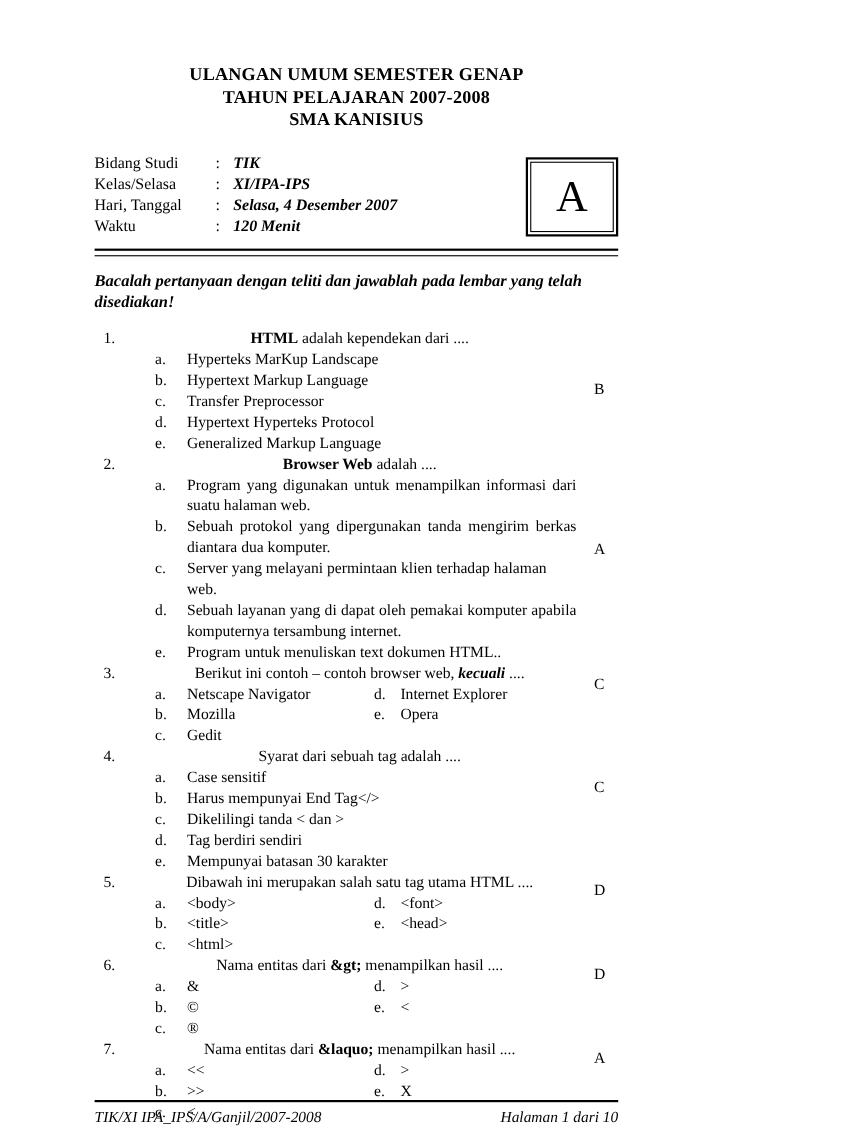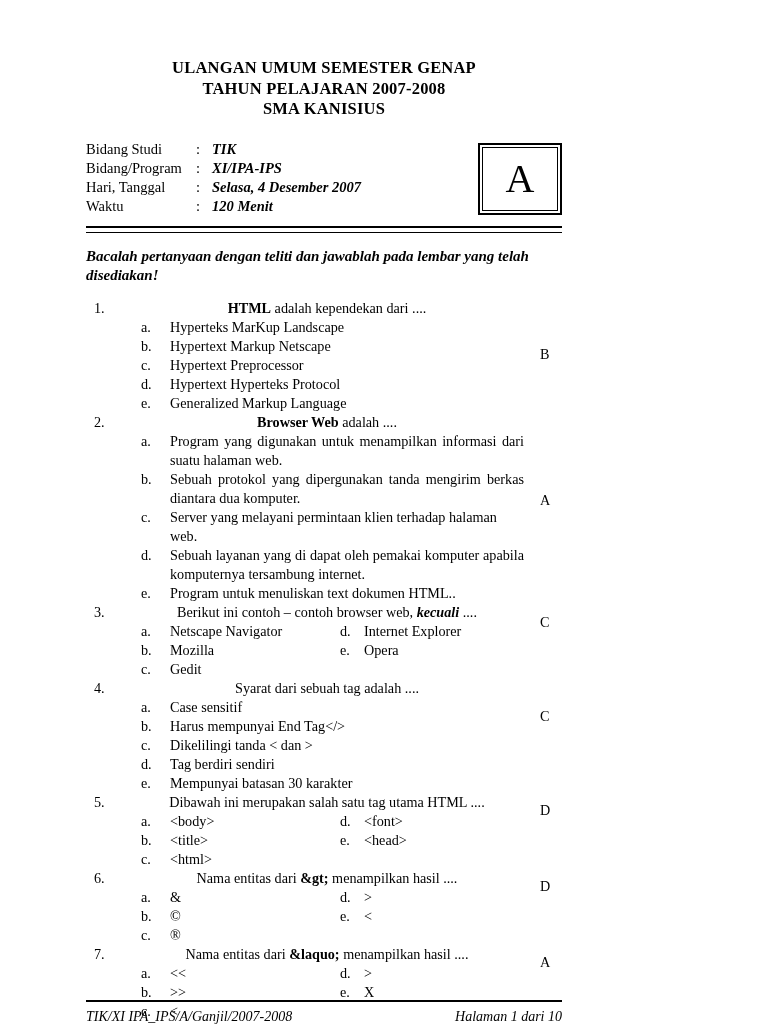--- a/index.html
+++ b/index.html
@@ -223,21 +223,21 @@
 
   <div class="ident-wrap">
     <table class="ident-table">
       <tbody>
           <tr>
         <td class="lbl">Bidang Studi</td>
         <td class="colon">:</td>
         <td class="val">TIK</td>
       </tr>
       <tr>
-        <td class="lbl">Bidang/Program</td>
+        <td class="lbl">Kelas/Selasa</td>
         <td class="colon">:</td>
         <td class="val">XI/IPA-IPS</td>
       </tr>
       <tr>
         <td class="lbl">Hari, Tanggal</td>
         <td class="colon">:</td>
         <td class="val">Selasa, 4 Desember 2007</td>
       </tr>
       <tr>
         <td class="lbl">Waktu</td>
@@ -266,25 +266,25 @@
         <span class="q-num">1.</span>
         <span class="q-text"><b>HTML</b><span> adalah kependekan dari ....</span></span>
       </div>
       <div class="opts">
         <div class="opt">
             <span class="opt-let">a.</span>
             <span class="opt-txt">Hyperteks MarKup Landscape</span>
           </div>
         <div class="opt">
             <span class="opt-let">b.</span>
-            <span class="opt-txt">Hypertext Markup Netscape</span>
+            <span class="opt-txt">Hypertext Markup Language</span>
           </div>
         <div class="opt">
             <span class="opt-let">c.</span>
-            <span class="opt-txt">Hypertext Preprocessor</span>
+            <span class="opt-txt">Transfer Preprocessor</span>
           </div>
         <div class="opt">
             <span class="opt-let">d.</span>
             <span class="opt-txt">Hypertext Hyperteks Protocol</span>
           </div>
         <div class="opt">
             <span class="opt-let">e.</span>
             <span class="opt-txt">Generalized Markup Language</span>
           </div>
       </div>

